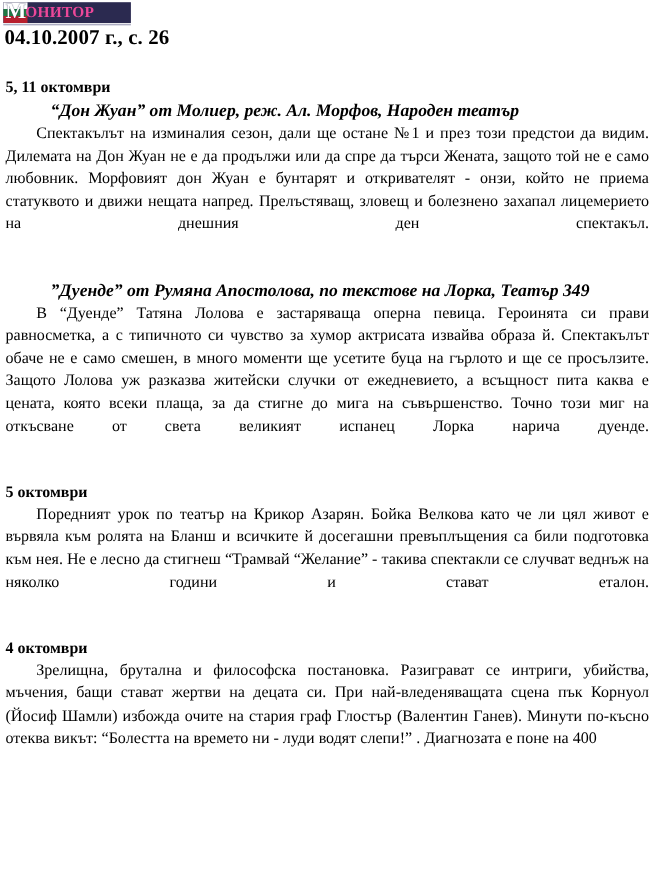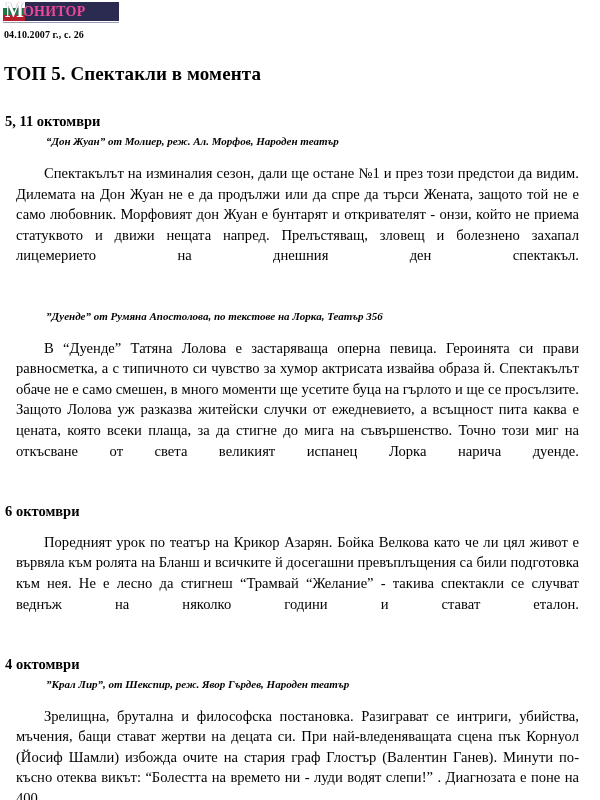--- a/index.html
+++ b/index.html
@@ -72,21 +72,21 @@
     width: 116px;
     height: 1px;
     background: #9a9ab4;
   }
 
   
   .dateline {
     margin: 3px 0 0 4px;
     font-family: "Liberation Serif", "DejaVu Serif", serif;
     font-weight: bold;
-    font-size: 10px;
+    font-size: 19px;
     line-height: 18px;
     letter-spacing: 0.1px;
   }
 
   
   .doc-title {
     margin: 19px 0 0 4px;
     font-family: "Liberation Serif", "DejaVu Serif", serif;
     font-weight: bold;
     font-size: 19px;
@@ -107,37 +107,37 @@
   .article-date {
     font-family: "Liberation Serif", "DejaVu Serif", serif;
     font-weight: bold;
     font-size: 14.5px;
     line-height: 20px;
   }
   .article-subtitle {
     font-family: "Liberation Serif", "DejaVu Serif", serif;
     font-weight: bold;
     font-style: italic;
-    font-size: 11px;
+    font-size: 16px;
     line-height: 21px;
     text-align: justify;
     text-indent: 41px;
     margin: 0;
   }
   .article-subtitle.wrapped {
     
     text-align-last: left;
   }
   .article-body {
     font-family: "Liberation Serif", "DejaVu Serif", serif;
     font-size: 14.6px;
     line-height: 20.6px;
     text-align: justify;
     text-indent: 28px;
-    margin: 11px;
+    margin: 0;
     hyphens: none;
   }
   .article-body::after {
     content: "";
     display: inline-block;
     width: 100%;
   }
   .article-body.last-clipped::after { content: none; }
 </style>
 </head>
@@ -147,40 +147,38 @@
 
   <div class="masthead">
     <div class="masthead-flag"></div>
     <span class="masthead-m">М</span>
     <span class="masthead-rest">ОНИТОР</span>
   </div>
   <div class="masthead-underline"></div>
 
   <div class="dateline">04.10.2007 г., с. 26</div>
 
-  <h1 class="doc-title">ТОП 5. Спектакли в момента</h1>
 
   <div class="articles">
 
     <div class="article">
       <div class="article-date">5, 11 октомври</div>
       <p class="article-subtitle">“Дон Жуан” от Молиер, реж. Ал. Морфов, Народен театър</p>
       <p class="article-body">Спектакълът на изминалия сезон, дали ще остане №1 и през този предстои да видим. Дилемата на Дон Жуан не е да продължи или да спре да търси Жената, защото той не е само любовник. Морфовият дон Жуан е бунтарят и откривателят - онзи, който не приема статуквото и движи нещата напред. Прелъстяващ, зловещ и болезнено захапал лицемерието на днешния ден спектакъл.</p>
     </div>
 
     <div class="article">
-      <p class="article-subtitle wrapped">”Дуенде” от Румяна Апостолова, по текстове на Лорка, Театър 356</p>
+      <p class="article-subtitle wrapped">”Дуенде” от Румяна Апостолова, по текстове на Лорка, Театър 349</p>
       <p class="article-body">В “Дуенде” Татяна Лолова е застаряваща оперна певица. Героинята си прави равносметка, а с типичното си чувство за хумор актрисата извайва образа й. Спектакълът обаче не е само смешен, в много моменти ще усетите буца на гърлото и ще се просълзите. Защото Лолова уж разказва житейски случки от ежедневието, а всъщност пита каква е цената, която всеки плаща, за да стигне до мига на съвършенство. Точно този миг на откъсване от света великият испанец Лорка нарича дуенде.</p>
     </div>
 
     <div class="article">
-      <div class="article-date">6 октомври</div>
+      <div class="article-date">5 октомври</div>
       <p class="article-body">Поредният урок по театър на Крикор Азарян. Бойка Велкова като че ли цял живот е вървяла към ролята на Бланш и всичките й досегашни превъплъщения са били подготовка към нея. Не е лесно да стигнеш “Трамвай “Желание” - такива спектакли се случват веднъж на няколко години и стават еталон.</p>
     </div>
 
     <div class="article">
       <div class="article-date">4 октомври</div>
-      <p class="article-subtitle">”Крал Лир”, от Шекспир, реж. Явор Гърдев, Народен театър</p>
       <p class="article-body last-clipped">Зрелищна, брутална и философска постановка. Разиграват се интриги, убийства, мъчения, бащи стават жертви на децата си. При най-вледеняващата сцена пък Корнуол (Йосиф Шамли) избожда очите на стария граф Глостър (Валентин Ганев). Минути по-късно отеква викът: “Болестта на времето ни - луди водят слепи!” . Диагнозата е поне на 400</p>
     </div>
 
   </div>
 </div>
 
 </body></html>

